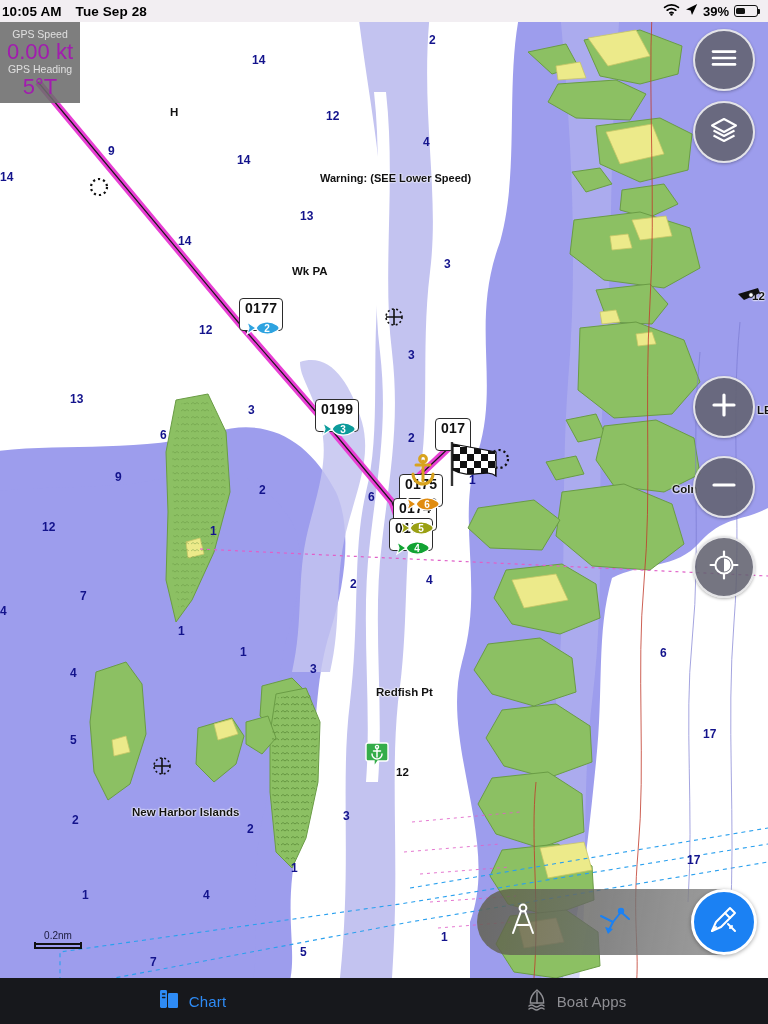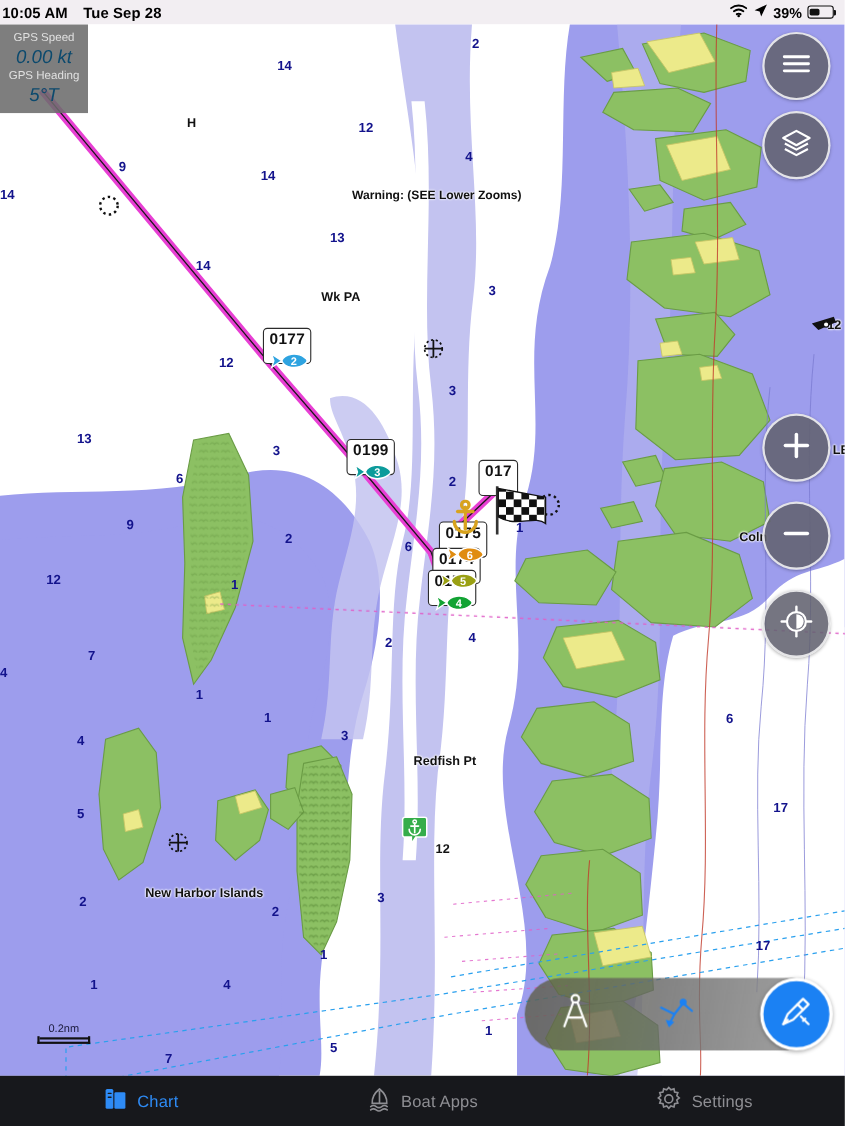--- a/index.html
+++ b/index.html
@@ -42,21 +42,21 @@
   .chart-svg { position: absolute; top: 0; left: 0; }
 
   
   .gps-box {
     position: absolute; top: 22px; left: 0; width: 80px;
     background: rgba(108,108,108,.88); color: #fff;
     padding: 5px 0 6px; text-align: center; z-index: 40;
     clip-path: polygon(0 0,100% 0,100% 100%,0 100%);
   }
   .gps-label { font-size: 10.5px; color: #e0e0e0; line-height: 14px; }
-  .gps-value { font-size: 17px; line-height: 21px; color: #0c4a6e; font-style: italic; }
+  .gps-value { font-size: 22px; line-height: 21px; color: #a21caf; }
 
   
   .rbtn {
     position: absolute; border-radius: 50%;
     background: rgba(98,98,112,.88);
     border: 2.5px solid rgba(255,255,255,.82);
     display: flex; align-items: center; justify-content: center;
     z-index: 45; box-shadow: 0 1px 3px rgba(0,0,0,.3);
   }
   .rbtn.big { width: 62px; height: 62px; }
@@ -325,21 +325,21 @@
         <div class="lbl place" style="left: 292px; top: 243px;">Wk PA</div>
         <div class="lbl place" style="left: 170px; top: 84px;">H</div>
         <div class="lbl place" style="left: 376px; top: 664px;">Redfish Pt</div>
         <div class="lbl place" style="left: 132px; top: 784px;">New Harbor Islands</div>
         <div class="lbl place" style="left: 672px; top: 461px;">Coln</div>
         <div class="lbl place" style="left: 757px; top: 382px;">LE</div>
         <div class="lbl place" style="left: 752px; top: 268px;">12</div>
         <div class="lbl place" style="left: 396px; top: 744px;">12</div>
       </div>
 
-    <div class="lbl warn" style="left:320px; top:150px;">Warning: (SEE Lower Zooms)</div>
+    <div class="lbl warn" style="left:320px; top:150px;">Warning: (SEE Lower Speed)</div>
 
     <div style="position:absolute;left:365px;top:720px;z-index:32;">
       <svg width="24" height="28" viewBox="0 0 24 28">
         <path d="M3 1 h18 a2 2 0 0 1 2 2 v14 a2 2 0 0 1 -2 2 h-8 l-4 6 v-6 h-6 a2 2 0 0 1 -2 -2 v-14 a2 2 0 0 1 2 -2 z" fill="#35ad4a" stroke="#fff" stroke-width="1.4"></path>
         <g stroke="#fff" stroke-width="1.5" fill="none" stroke-linecap="round">
           <path d="M12 6 v9"></path>
             <path d="M8.5 9 h7"></path>
           <path d="M7 12 a5 5 0 0 0 10 0"></path>
         </g>
         <circle cx="12" cy="5" r="1.6" fill="none" stroke="#fff" stroke-width="1.3"></circle>
@@ -599,26 +599,15 @@
           <g fill="none" stroke="#8e8e93" stroke-width="1.5" stroke-linecap="round">
             <path d="M11 3 C16 7 18 11 17.6 16 L4.4 16 C4 11 6 7 11 3 Z"></path>
             <path d="M11 5 v11"></path>
             <path d="M3 19 q2.5 -2 5 0 q2.5 2 5 0 q2.5 -2 5 0"></path>
             <path d="M3 22 q2.5 -2 5 0 q2.5 2 5 0 q2.5 -2 5 0"></path>
           </g>
         </svg>
       </span>
       <span class="tab-label">Boat Apps</span>
     </div>
-    <div class="tab">
-      <span>
-        <svg width="24" height="24" viewBox="0 0 24 24">
-          <g fill="none" stroke="#8e8e93" stroke-width="1.5">
-            <circle cx="12" cy="12" r="3.6"></circle>
-            <path d="M12 1.6 l1.9 2.2 2.8 -0.9 0.6 2.9 2.9 0.6 -0.9 2.8 2.2 1.9 -2.2 1.9 0.9 2.8 -2.9 0.6 -0.6 2.9 -2.8 -0.9 -1.9 2.2 -1.9 -2.2 -2.8 0.9 -0.6 -2.9 -2.9 -0.6 0.9 -2.8 -2.2 -1.9 2.2 -1.9 -0.9 -2.8 2.9 -0.6 0.6 -2.9 2.8 0.9 z"></path>
-          </g>
-        </svg>
-      </span>
-      <span class="tab-label">Settings</span>
-    </div>
   </div>
 
 </div>
 
 </body></html>

